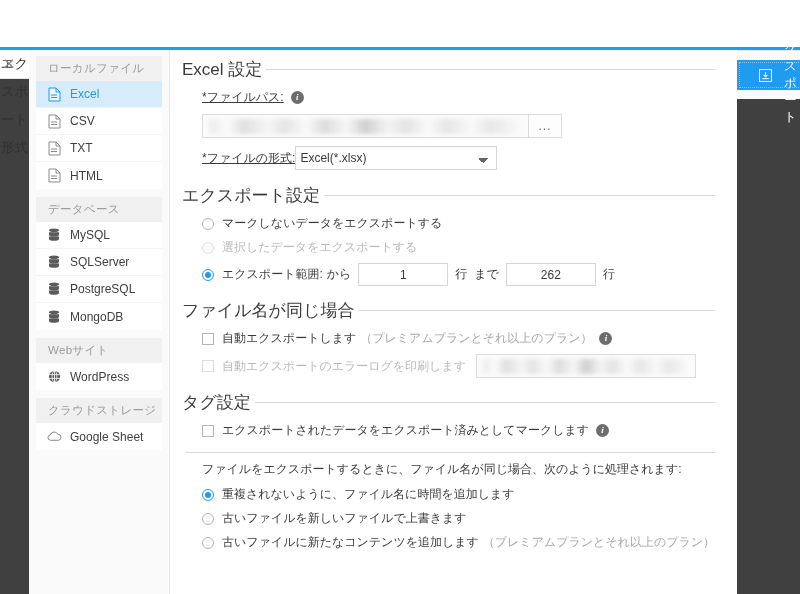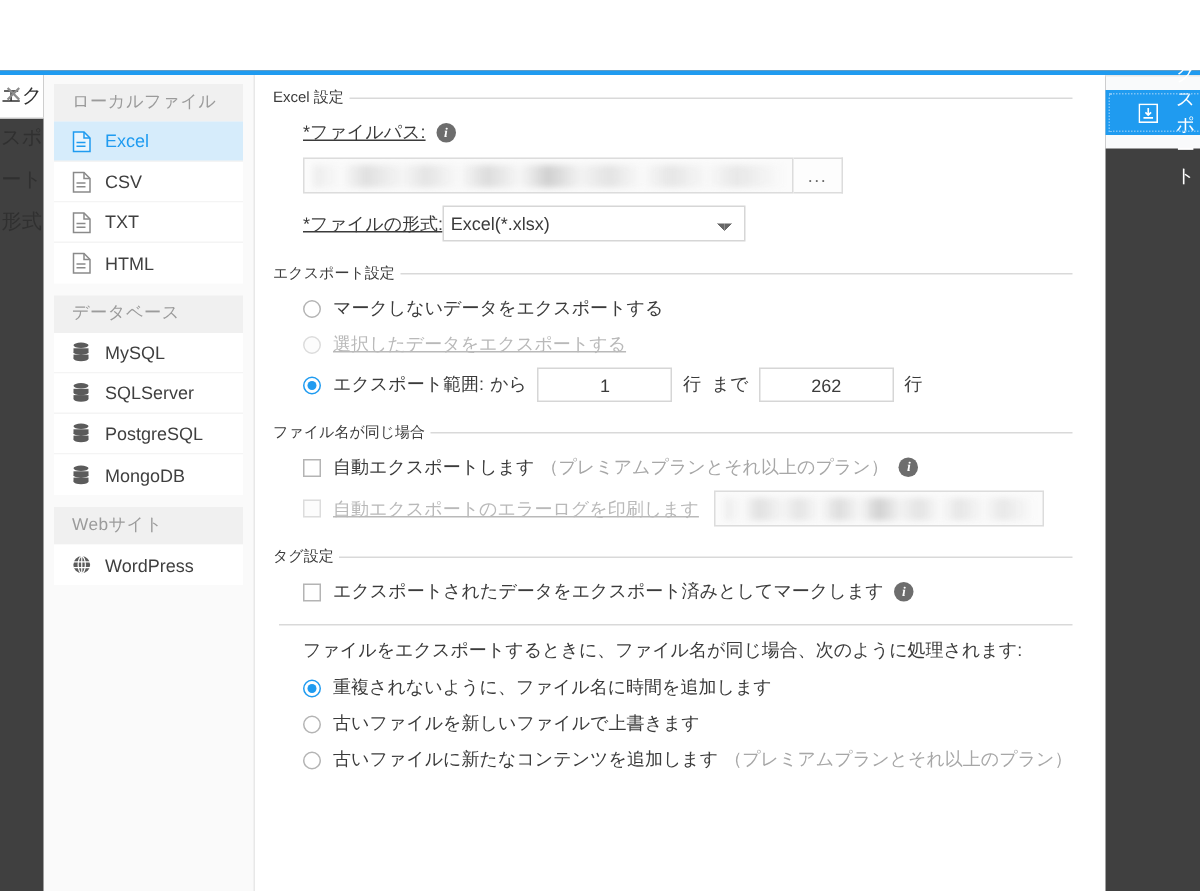--- a/index.html
+++ b/index.html
@@ -114,21 +114,21 @@
   }
 
   fieldset.sect {
     border: none;
     margin: 0 0 6px 0;
     padding: 0;
   }
   .sect-title {
     display: flex;
     align-items: center;
-    font-size: 10px;
+    font-size: 17px;
     color: #3b3b3b;
     margin-bottom: 8px;
     white-space: nowrap;
   }
   .sect-title .rule {
     flex: 1 1 auto;
     height: 1px;
     background: #d9d9d9;
     margin-left: 4px;
   }
@@ -224,21 +224,21 @@
 
   
   .opt {
     display: flex;
     align-items: center;
     margin-bottom: 7px;
     font-size: 12px;
     color: #3b3b3b;
     white-space: nowrap;
   }
-  .opt.disabled { color: #b9b9b9; text-decoration: underline; }
+  .opt.disabled { color: #b9b9b9; }
   .radio, .checkbox {
     width: 12px; height: 12px;
     flex: 0 0 12px;
     margin-right: 8px;
     border: 1px solid #b4b4b4;
     background: #fff;
     display: inline-block;
     position: relative;
     cursor: pointer;
   }
@@ -426,20 +426,31 @@
             <svg width="13" height="13" viewBox="0 0 13 13">
                 <circle cx="6.5" cy="6.5" r="5.6" fill="#5b5b5b"></circle>
                 <ellipse cx="6.5" cy="6.5" rx="2.4" ry="5.6" fill="none" stroke="#ffffff" stroke-width="0.8"></ellipse>
                 <path d="M1 4.6h11M1 8.4h11M6.5 .9v11.2" stroke="#ffffff" stroke-width="0.8"></path>
               </svg>
           </span>
           <span class="side-label">WordPress</span>
         </div>
       </div>
 
+      <div class="side-group">
+        <div class="side-head">クラウドストレージ</div>
+        <div class="side-item">
+          <span class="ico">
+            <svg width="15" height="11" viewBox="0 0 15 11">
+                <path d="M3.6 9.3a2.7 2.7 0 0 1-.2-5.38A3.9 3.9 0 0 1 10.8 3.4a2.95 2.95 0 0 1 .5 5.9z" fill="none" stroke="#8a8a8a" stroke-width="1"></path>
+              </svg>
+          </span>
+          <span class="side-label">Google Sheet</span>
+        </div>
+      </div>
 
     </div>
 
     <div class="main">
 
       <fieldset class="sect">
         <div class="sect-title">
           <span>Excel 設定</span>
           <span class="rule"></span>
         </div>

